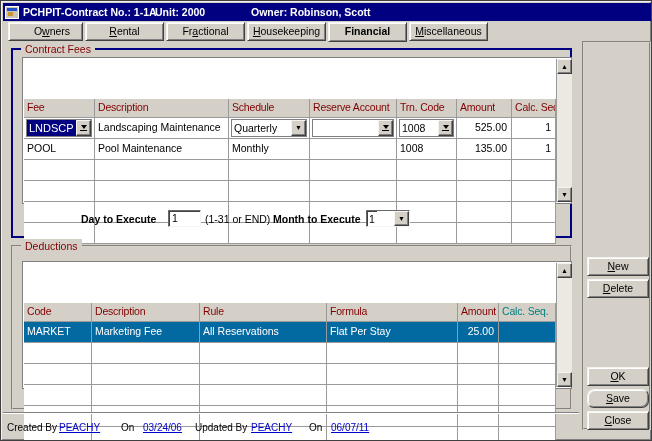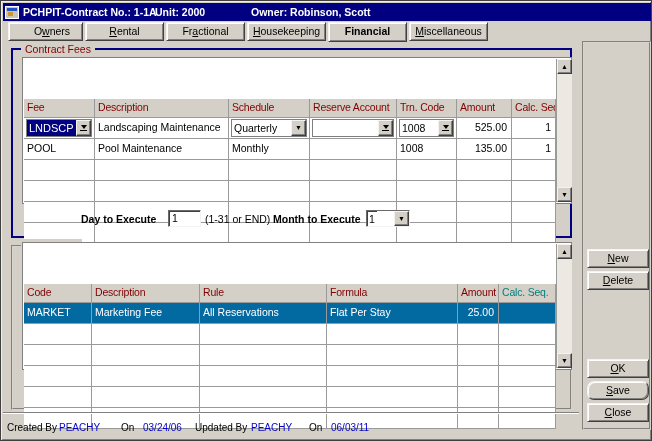--- a/index.html
+++ b/index.html
@@ -64,27 +64,27 @@
   .sb-up{top:0;} .sb-dn{bottom:0;}
   
   .lbl-b{position:absolute;font-size:10.5px;font-weight:bold;color:#000;}
   .lbl{position:absolute;font-size:10.5px;color:#000;}
   .tbox{position:absolute;background:#fff;border:1px solid;border-color:#6a6a6a #f4f3ef #f4f3ef #6a6a6a;
     box-shadow:inset 1px 1px 0 #404040;font-size:10.5px;line-height:15px;padding:0 3px;}
   .combo{position:absolute;background:#fff;border:1px solid;border-color:#6a6a6a #f4f3ef #f4f3ef #6a6a6a;
     box-shadow:inset 1px 1px 0 #404040;display:flex;align-items:stretch;}
   
   .rpanel{position:absolute;left:581px;top:40px;width:69px;height:389px;}
-  .pbtn{position:absolute;left:3px;width:62px;height:19px;text-align:center;font-size:10.5px;line-height:17px;color:#000;}
+  .pbtn{position:absolute;left:3px;width:62px;height:19px;text-align:center;font-size:10.5px;line-height:17px;color:#000;margin-top:8px;}
   
   .f-groove{position:absolute;left:2px;top:411px;width:576px;height:2px;
     border-top:1px solid #808080;border-bottom:1px solid #fff;}
   .footer{position:absolute;left:0;top:418px;width:652px;height:20px;font-size:10px;}
   .footer span{position:absolute;top:3px;white-space:nowrap;}
-  .f-black{color:#000;} .f-blue{color:#0000cd;}
+  .f-black{color:#000;} .f-blue{color:#0000cd;text-decoration:underline;}
 </style>
 </head>
 <body>
 
 <div class="window">
 
   <div class="titlebar">
     <span class="appicon"></span>
     <span>PCHPIT-Contract No.: 1-1A</span>
     <span class="tb-unit">Unit: 2000</span>
@@ -231,21 +231,21 @@
     <span class="fill"></span>
     <span class="cbtn">
         <span>▼</span>
       </span>
   </span>
 
   <div class="fieldset etched" style="left:10px;top:244px;width:561px;height:165px;">
     <span class="legend">Deductions</span>
   </div>
 
-  <div class="table" style="left:21px;top:241px;width:550px;height:128px;">
+  <div class="table" style="left:21px;top:260px;width:550px;height:128px;">
     <div class="grid" style="width:532px;">
       <div class="thead ded-cols">
         <div class="cell th">Code</div>
         <div class="cell th">Description</div>
         <div class="cell th">Rule</div>
         <div class="cell th">Formula</div>
         <div class="cell th">Amount</div>
         <div class="cell th th-green">Calc. Seq.</div>
       </div>
       <div class="trow ded-cols selrow">
@@ -315,16 +315,16 @@
 
   <div class="f-groove"></div>
   <div class="footer">
     <span class="f-black" style="left:6px;">Created By</span>
     <span class="f-blue" style="left:58px;">PEACHY</span>
     <span class="f-black" style="left:120px;">On</span>
     <span class="f-blue" style="left:142px;">03/24/06</span>
     <span class="f-black" style="left:194px;">Updated By</span>
     <span class="f-blue" style="left:250px;">PEACHY</span>
     <span class="f-black" style="left:308px;">On</span>
-    <span class="f-blue" style="left:330px;">06/03/11</span>
+    <span class="f-blue" style="left:330px;">06/07/11</span>
   </div>
 
 </div>
 
 </body></html>

